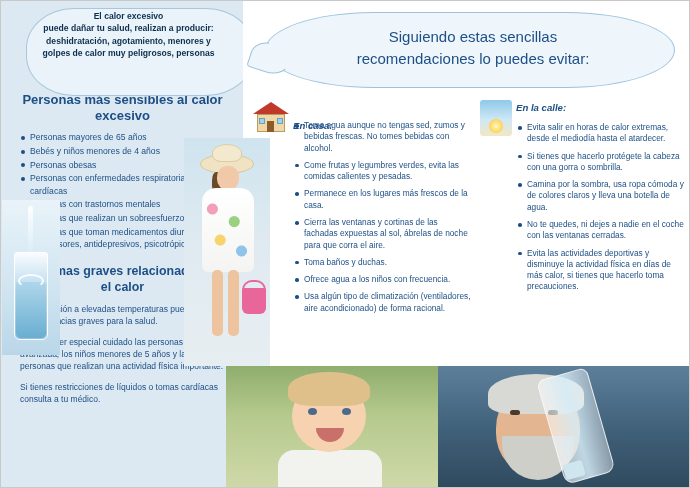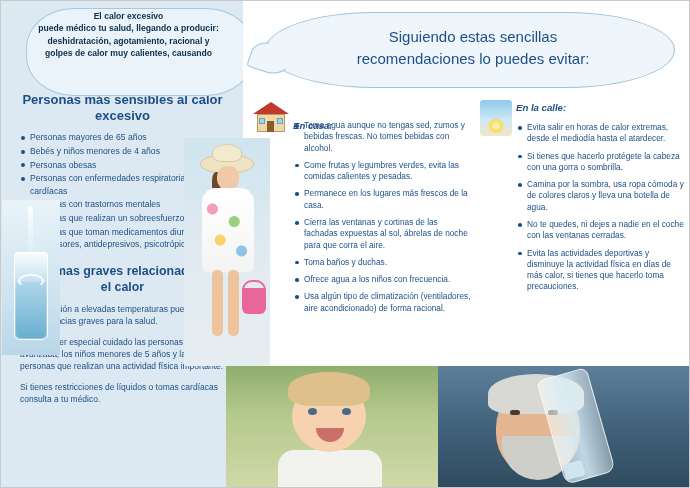--- a/index.html
+++ b/index.html
@@ -397,23 +397,23 @@
 <body>
 
 <div id="page">
 
   <div class="left-col">
 
     <div class="callout">
       <div class="callout-bubble"></div>
       <div class="callout-text">
         <span class="callout-line">El calor excesivo</span>
-        <span class="callout-line">puede médico tu salud, llegando a producir:</span>
-        <span class="callout-line">deshidratación, agotamiento, racional y</span>
-        <span class="callout-line">golpes de calor muy calientes, causando</span>
+        <span class="callout-line">puede dañar tu salud, realizan a producir:</span>
+        <span class="callout-line">deshidratación, agotamiento, menores y</span>
+        <span class="callout-line">golpes de calor muy peligrosos, personas</span>
       </div>
     </div>
 
     <div class="left-inner">
       <div class="lh lh1">Personas más sensibles al calor excesivo</div>
 
       <ul class="left-list">
         <li>Personas mayores de 65 años</li>
         <li>Bebés y niños menores de 4 años</li>
         <li>Personas obesas</li>

